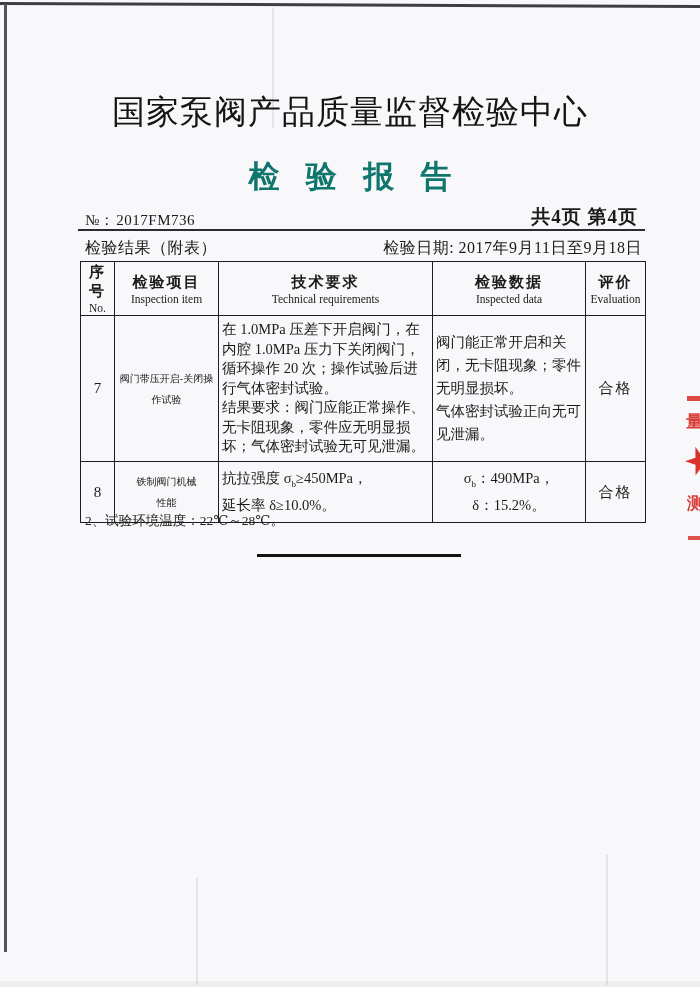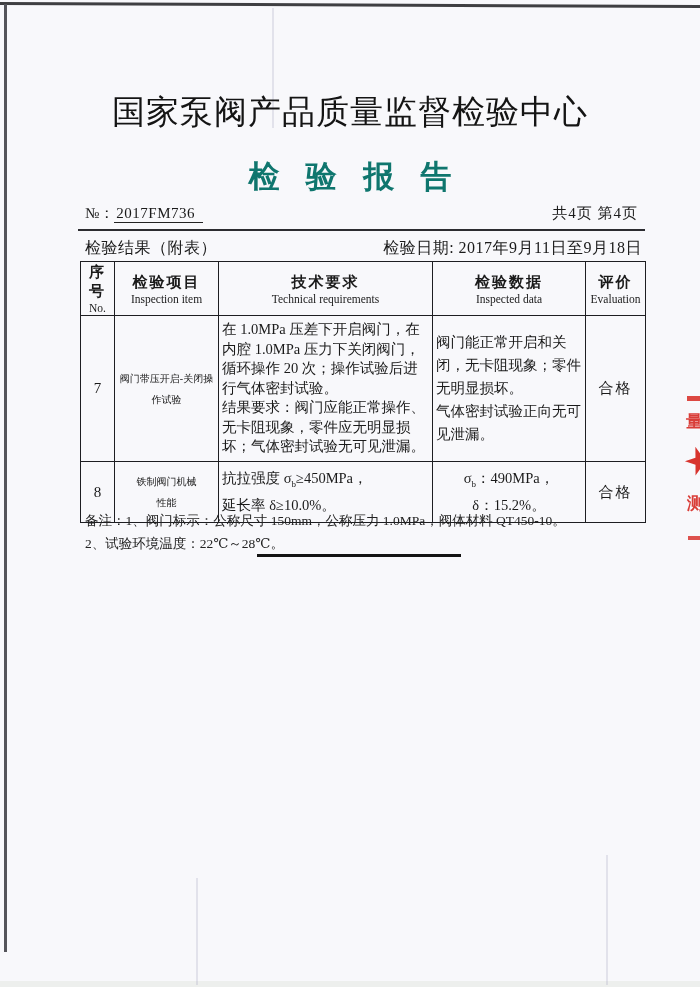--- a/index.html
+++ b/index.html
@@ -31,21 +31,21 @@
     color:#0f766e; white-space:nowrap;
   }
 
   
   .meta-row {
     position:absolute; top:204px; left:85px; right:62px;
     display:flex; justify-content:space-between; align-items:flex-end;
     font-size:15px;
   }
   .report-no-value { border-bottom:1.5px solid #222; padding:0 8px 1px 2px; letter-spacing:0.5px; }
-  .pagination { font-size:15px; letter-spacing:1px; }
+  .pagination { font-size:19px; letter-spacing:1px;font-weight:bold; }
 
   .rule { position:absolute; top:229px; left:78px; width:567px; height:2px; background:#2c2c30; }
 
   .result-row {
     position:absolute; top:238px; left:85px; right:58px;
     display:flex; justify-content:space-between; align-items:center;
     font-size:16px;
   }
   .section-label { letter-spacing:0.5px; }
   .inspection-date { letter-spacing:0.5px; }
@@ -180,21 +180,20 @@
     <td class="data-cell">
       <div><span>σ</span><sub>b</sub><span>：490MPa，</span></div>
       <div>δ：15.2%。</div>
     </td>
     <td class="eval-cell">合格</td>
   </tr>
 </tbody>
   </table>
 
 <div class="notes">
-  <div class="line1">备注：1、阀门标示：公称尺寸 150mm，公称压力 1.0MPa，阀体材料 QT450-10。</div>
   <div class="line2">2、试验环境温度：22℃～28℃。</div>
 </div>
 
 <div class="sign-line"></div>
 
 <div class="stamp">
   <div class="s-bar1"></div>
   <div class="s-char1">量</div>
   <div class="s-star"></div>
   <div class="s-char2">测</div>

